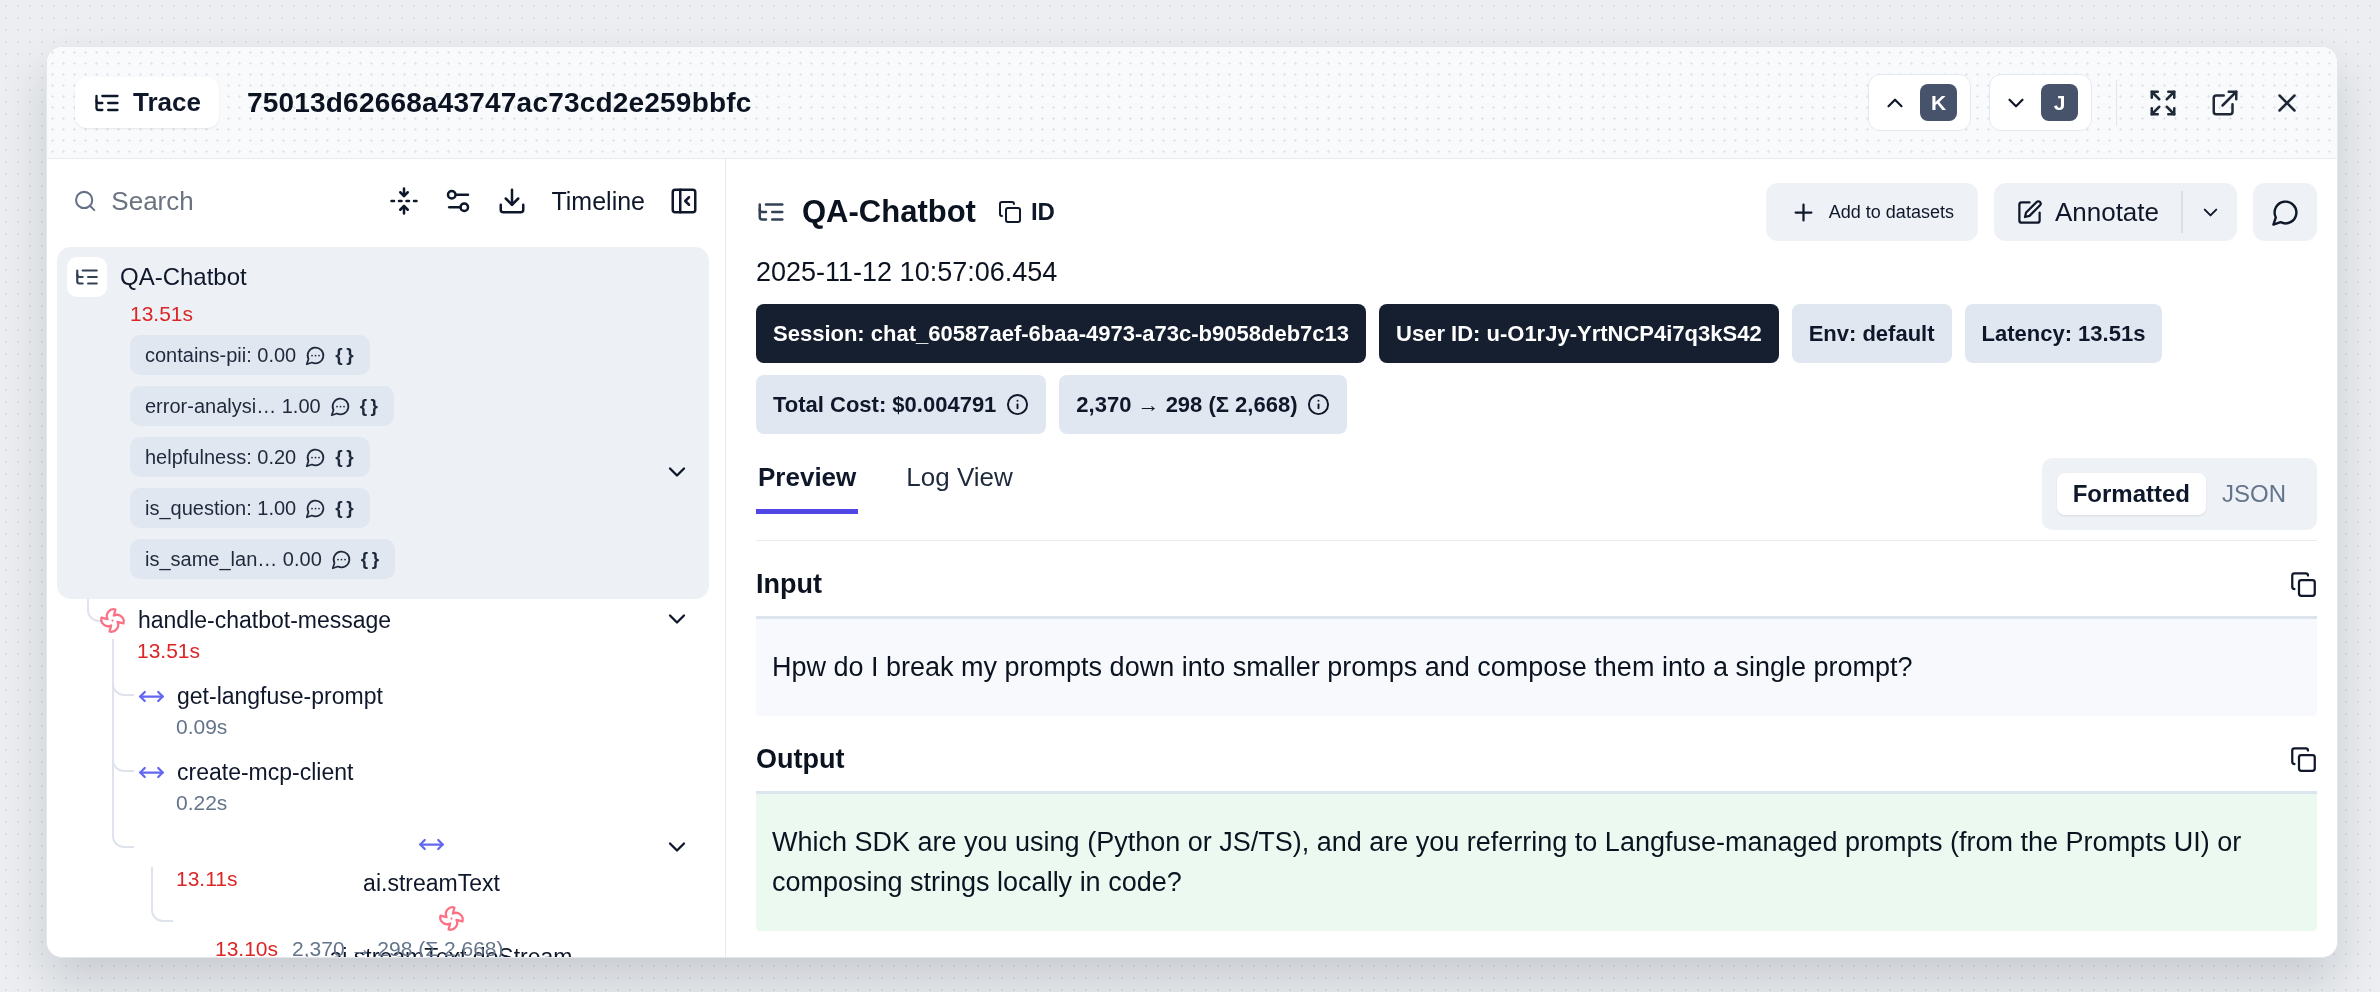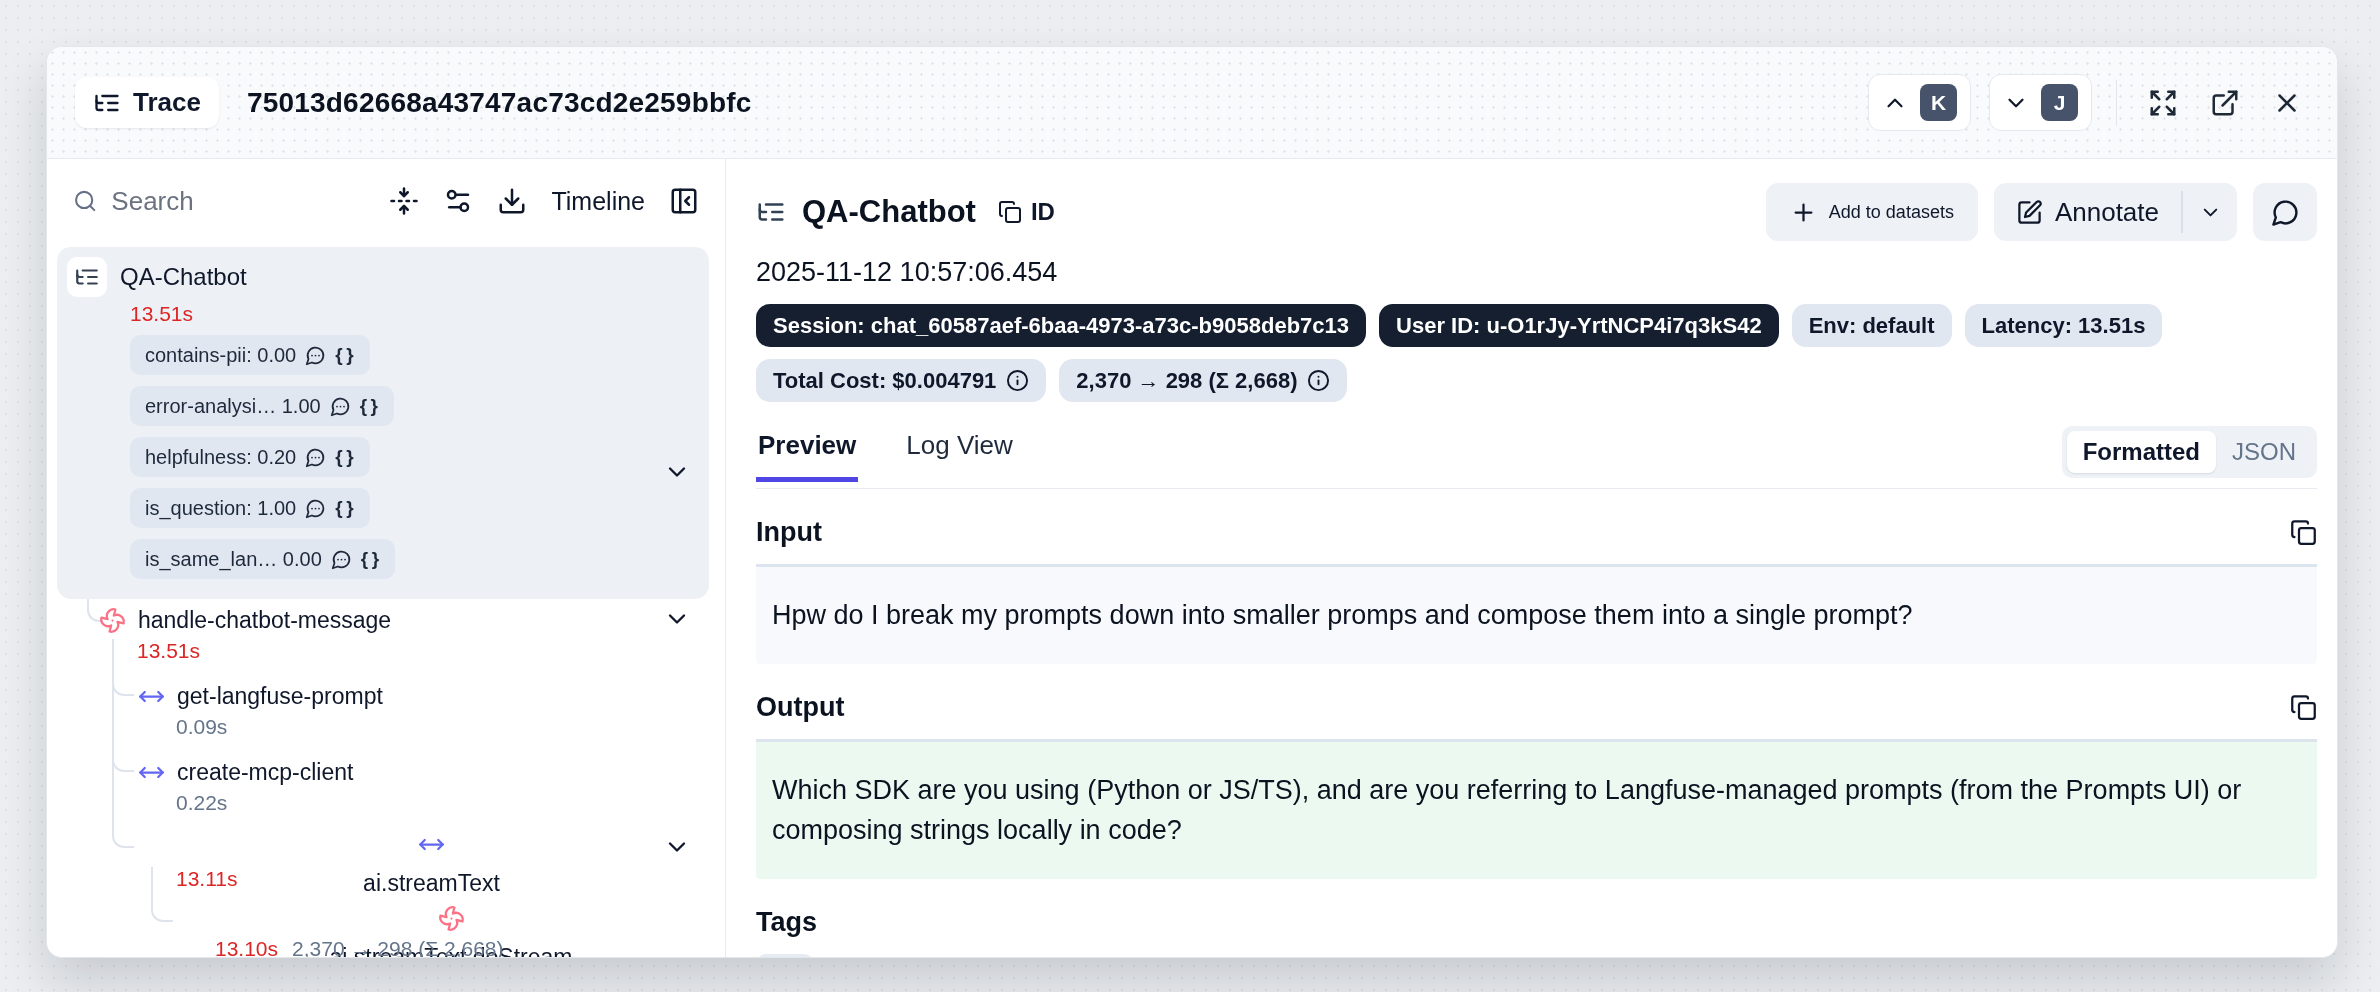--- a/index.html
+++ b/index.html
@@ -110,32 +110,32 @@
   }
   .split{ display:flex; align-items:stretch; background:#eef1f6; border-radius:12px; overflow:hidden; }
   .split-main{ display:flex; align-items:center; gap:12px; padding:0 22px; height:58px; font-size:26px; font-weight:500; cursor:pointer; }
   .split-div{ width:2px; background:#d9dfe9; margin:8px 0; }
   .split-caret{ width:54px; display:grid; place-items:center; cursor:pointer; }
   .bubble-btn{ width:64px; height:58px; border-radius:12px; background:#eef1f6; display:grid; place-items:center; cursor:pointer; }
 
   .timestamp{ margin-top:16px; font-size:27px; font-weight:500; color:#0b1220; }
 
   .badge-row{ display:flex; flex-wrap:wrap; gap:13px; margin-top:16px; }
-  .badge{ display:flex; align-items:center; gap:10px; height:43px; border-radius:14px; padding:0 17px; font-size:22px; font-weight:700; }
+  .badge{ display:flex; align-items:center; gap:10px; height:59px; border-radius:8px; padding:0 17px; font-size:22px; font-weight:700; }
   .badge.dark{ background:#151f30; color:#ffffff; }
   .badge.light{ background:#e1e7f0; color:#0f172a; }
 
   
   .tabs-row{ display:flex; align-items:flex-start; gap:46px; margin-top:24px; border-bottom:1px solid #e7eaee; position:relative; }
   .tab{ font-size:26px; font-weight:600; padding:4px 2px 20px; cursor:pointer; position:relative; color:#0f172a; }
   .tab.inactive{ font-weight:500; color:#1e293b; }
   .tab.active::after{ content:""; position:absolute; left:0; right:0; bottom:-1px; height:5px; background:#4f46e5; }
   .view-toggle{
     margin-left:auto; display:flex; align-items:center; background:#eef1f6;
-    border-radius:10px; padding:5px; margin-bottom:10px;
+    border-radius:10px; padding:15px; margin-bottom:10px;
   }
   .seg{ font-size:24px; padding:7px 16px; border-radius:8px; cursor:pointer; }
   .seg.on{ background:#ffffff; font-weight:600; color:#0f172a; box-shadow:0 1px 2px rgba(15,23,42,.10); }
   .seg.off{ color:#64748b; font-weight:500; }
 
   
   .section-head{ display:flex; align-items:center; justify-content:space-between; margin-top:28px; }
   .section-title{ font-size:27px; font-weight:700; color:#0b1220; }
   .copy-ic{ color:#0f172a; cursor:pointer; }
   .content-box{ margin-top:16px; border-top:3px solid #dce5ee; border-radius:0 0 4px 4px; padding:28px 16px; font-size:27px; line-height:1.5; color:#0b1220; }

